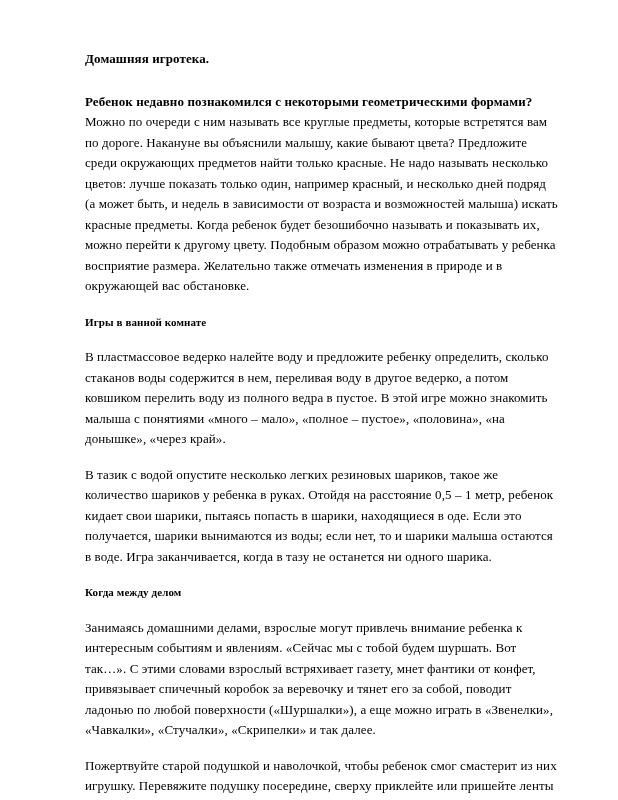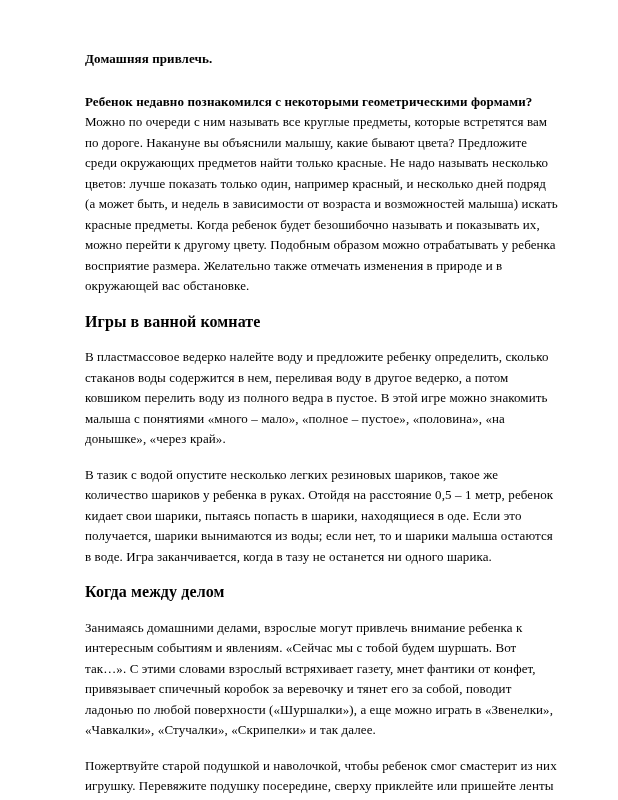--- a/index.html
+++ b/index.html
@@ -25,37 +25,37 @@
     text-align: left;
     letter-spacing: 0.1px;
   }
   .doc-title {
     font-weight: bold;
     font-size: 13px;
     margin: 0 0 22px 0;
   }
   .doc-heading {
     font-weight: bold;
-    font-size: 16px;
+    font-size: 11px;
     margin: 0 0 15px 0;
   }
   .doc-paragraph {
     margin: 0 0 15px 0;
   }
   .lead-bold {
     font-weight: bold;
     text-align: right;
   }
 </style>
 </head>
 <body>
 
 <div class="doc-page">
 
-  <p class="doc-title">Домашняя привлечь.</p>
+  <p class="doc-title">Домашняя игротека.</p>
 
   <p class="doc-paragraph"><span class="lead-bold">Ребенок недавно познакомился с некоторыми геометрическими формами?</span><span> Можно по очереди с ним называть все круглые предметы, которые встретятся вам по дороге. Накануне вы объяснили малышу, какие бывают цвета? Предложите среди окружающих предметов найти только красные. Не надо называть несколько цветов: лучше показать только один, например красный, и несколько дней подряд (а может быть, и недель в зависимости от возраста и возможностей малыша) искать красные предметы. Когда ребенок будет безошибочно называть и показывать их, можно перейти к другому цвету. Подобным образом можно отрабатывать у ребенка восприятие размера. Желательно также отмечать изменения в природе и в окружающей вас обстановке.</span></p>
 
   <p class="doc-heading">Игры в ванной комнате</p>
 
   <p class="doc-paragraph">В пластмассовое ведерко налейте воду и предложите ребенку определить, сколько стаканов воды содержится в нем, переливая воду в другое ведерко, а потом ковшиком перелить воду из полного ведра в пустое. В этой игре можно знакомить малыша с понятиями «много – мало», «полное – пустое», «половина», «на донышке», «через край».</p>
 
   <p class="doc-paragraph">В тазик с водой опустите несколько легких резиновых шариков, такое же количество шариков у ребенка в руках. Отойдя на расстояние 0,5 – 1 метр, ребенок кидает свои шарики, пытаясь попасть в шарики, находящиеся в оде. Если это получается, шарики вынимаются из воды; если нет, то и шарики малыша остаются в воде. Игра заканчивается, когда в тазу не останется ни одного шарика.</p>
 
   <p class="doc-heading">Когда между делом</p>

